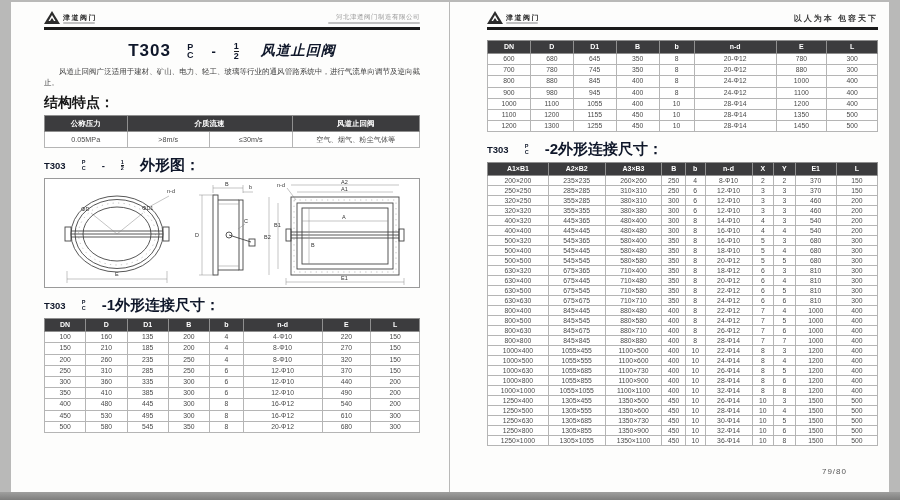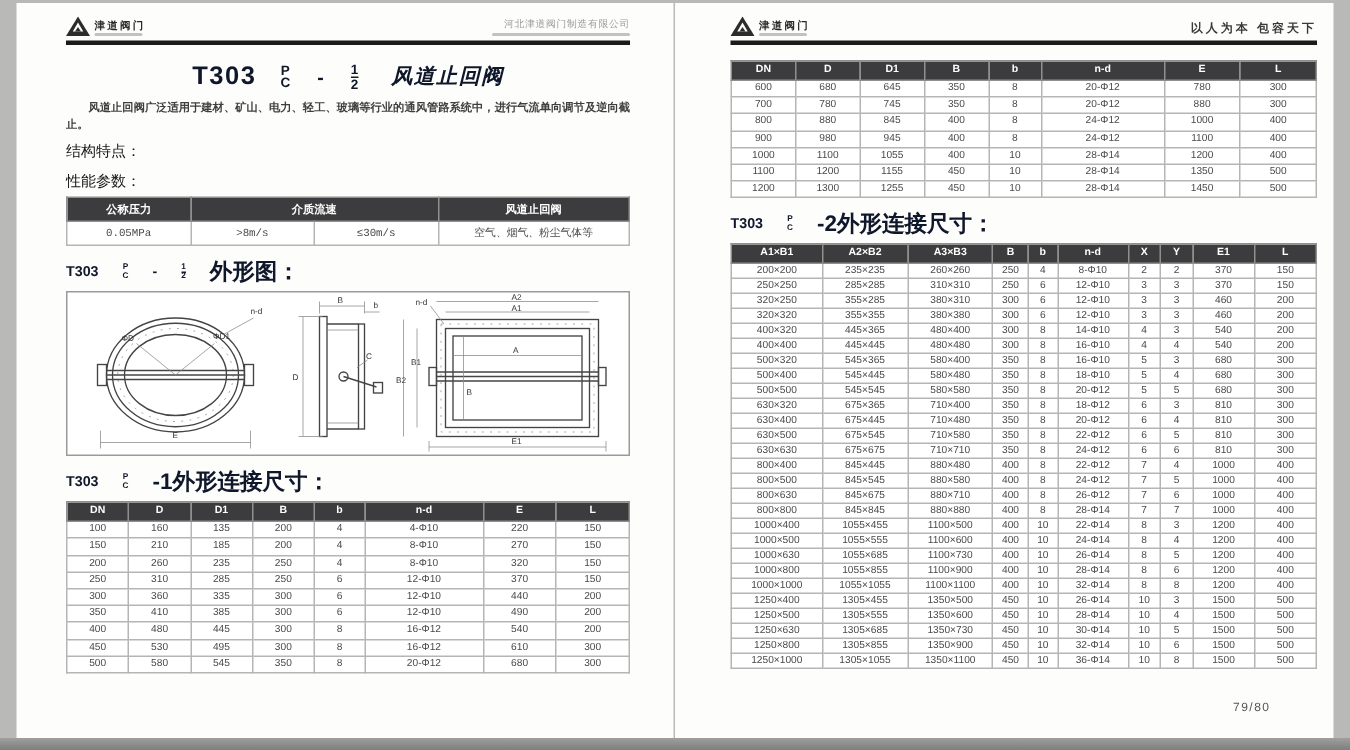--- a/index.html
+++ b/index.html
@@ -43,31 +43,31 @@
   .frac span:first-child{border-bottom:1px solid #1d1d1d;}
   .t-name{font-size:14px;margin-left:6px;letter-spacing:1px;font-style:italic;}
 
   .h-model{margin:7px 0 3px;white-space:nowrap;color:#161616;}
   .h-model .h-prefix{font-size:9.5px;font-weight:bold;}
   .h-model .stack span{font-size:5.5px;line-height:5.5px;font-weight:bold;}
   .h-model .h-suffix{font-size:15px;font-weight:bold;}
 
   
   .para{font-size:7.5px;line-height:11px;color:#3f3f3f;text-align:justify;
-    text-indent:2em;margin:5px 0 0;font-weight:bold;}
-  .sec-head{font-size:10px;font-weight:normal;color:#161616;margin:6px 0 3px;}
+    text-indent:2em;margin:5px 0 0;}
+  .sec-head{font-size:14px;font-weight:bold;color:#161616;margin:6px 0 3px;}
 
   
   table.dim{width:100%;border-collapse:collapse;table-layout:fixed;background:#fff;}
   table.dim th{background:#3c3c3e;color:#fff;font-size:7px;font-weight:bold;
     border:1px solid #8f8f8f;padding:2px 0;line-height:8px;text-align:center;}
   table.dim td{font-size:6.8px;color:#4a4a4a;border:1px solid #b5b5b5;
     text-align:center;padding:1px 0;line-height:8.2px;}
   table.perf th{padding:3.5px 0;font-size:7.5px;text-align:center;}
-  table.perf td{padding:3.5px 0;font-size:7.2px;font-family:Liberation Mono, monospace;}
+  table.perf td{padding:3.5px 0;font-size:7.2px;}
   table.tight td{padding:0.5px 0;line-height:8px;}
 
   
   .drawing-box{margin-top:3px;border:1px solid #9a9a9a;height:108px;background:#fff;}
   .drawing-box svg{width:100%;height:100%;display:block;}
   .dline{stroke:#444;stroke-width:.9;fill:none;}
   .dthin{stroke:#888;stroke-width:.5;fill:none;}
   .dlabel{font-size:5.5px;fill:#333;}
 
   .footer-pageno{position:absolute;right:42px;bottom:16px;font-size:8px;color:#555;letter-spacing:1px;text-align:center;}
@@ -110,21 +110,20 @@
           <span>2</span>
         </span>
         <span class="t-name">风道止回阀</span>
       </span>
     </div>
 
     <p class="para">风道止回阀广泛适用于建材、矿山、电力、轻工、玻璃等行业的通风管路系统中，进行气流单向调节及逆向截止。</p>
 
     <div class="sec-head">结构特点：</div>
 
-    <div class="sec-head">性能参数：</div>
     <table class="dim perf">
       <colgroup>
           <col style="width:22%">
           <col style="width:22%">
           <col style="width:22%">
           <col style="width:34%">
         </colgroup>
       <thead>
         <tr>
           <th>公称压力</th>

